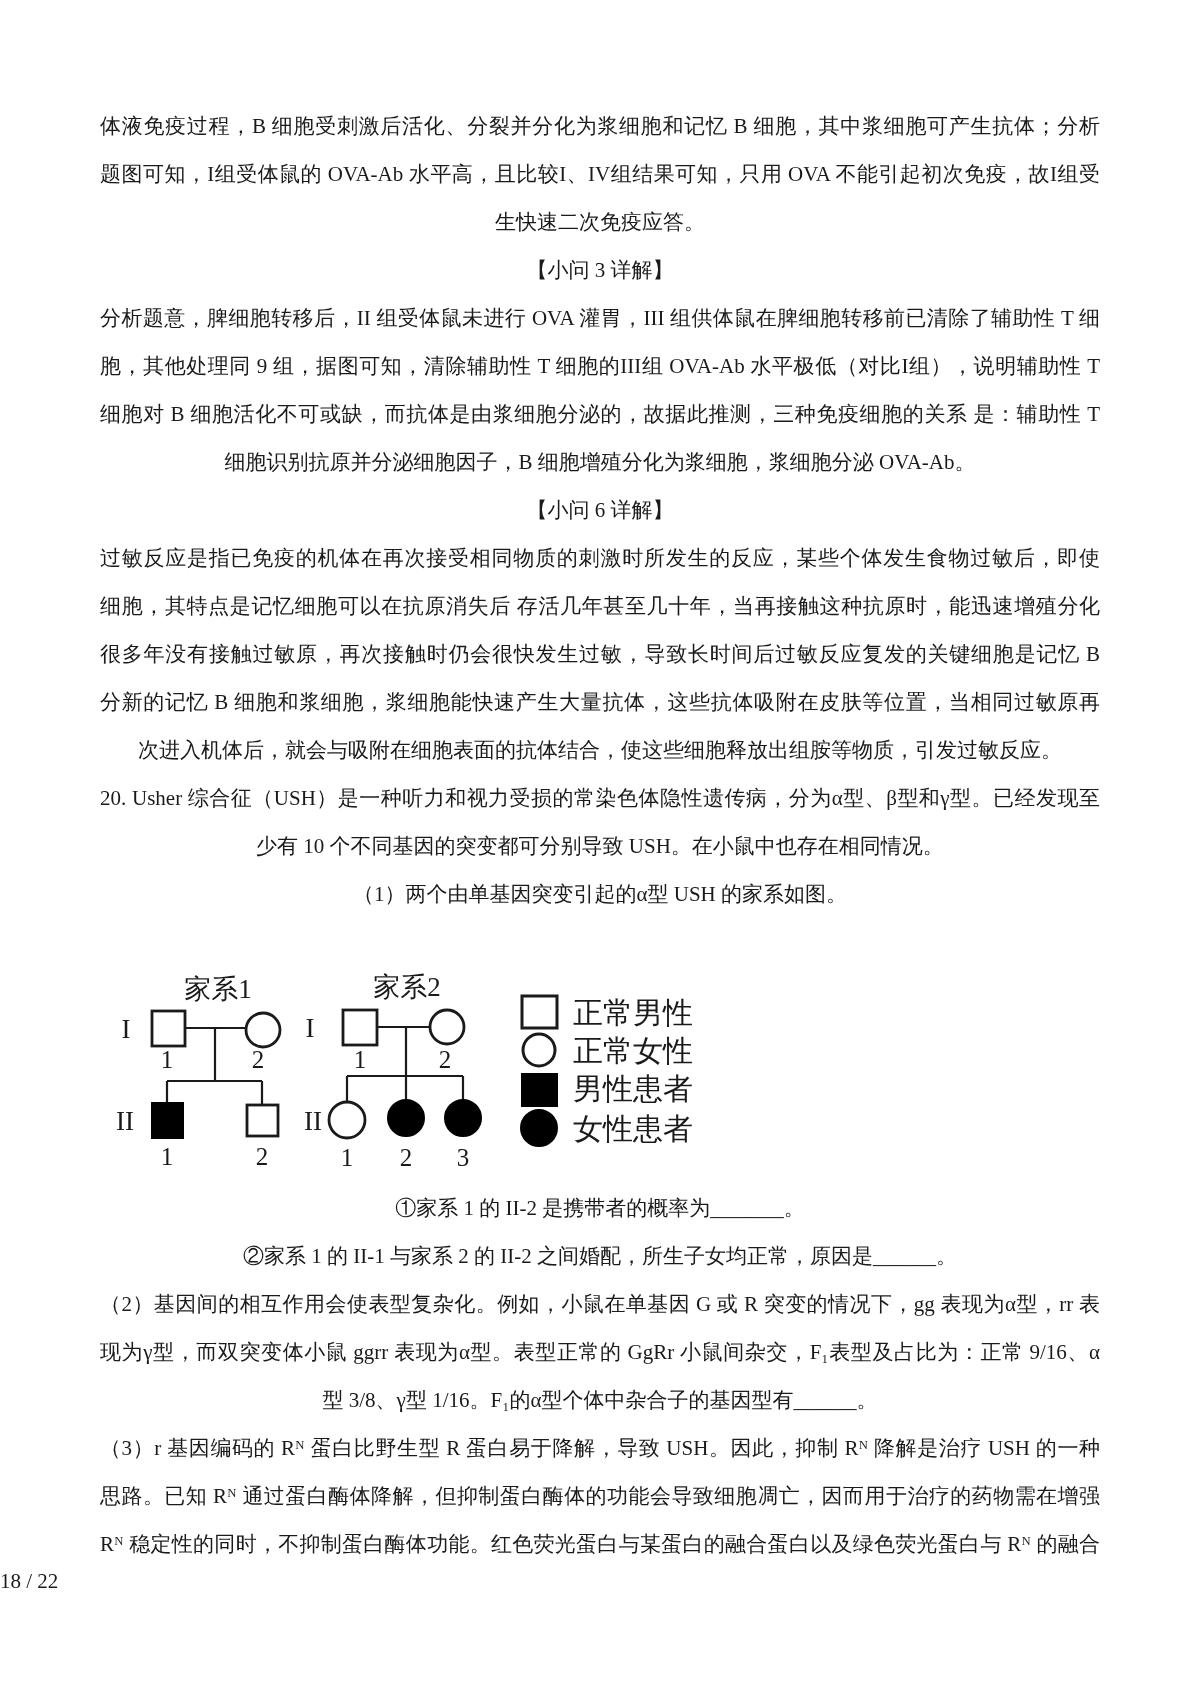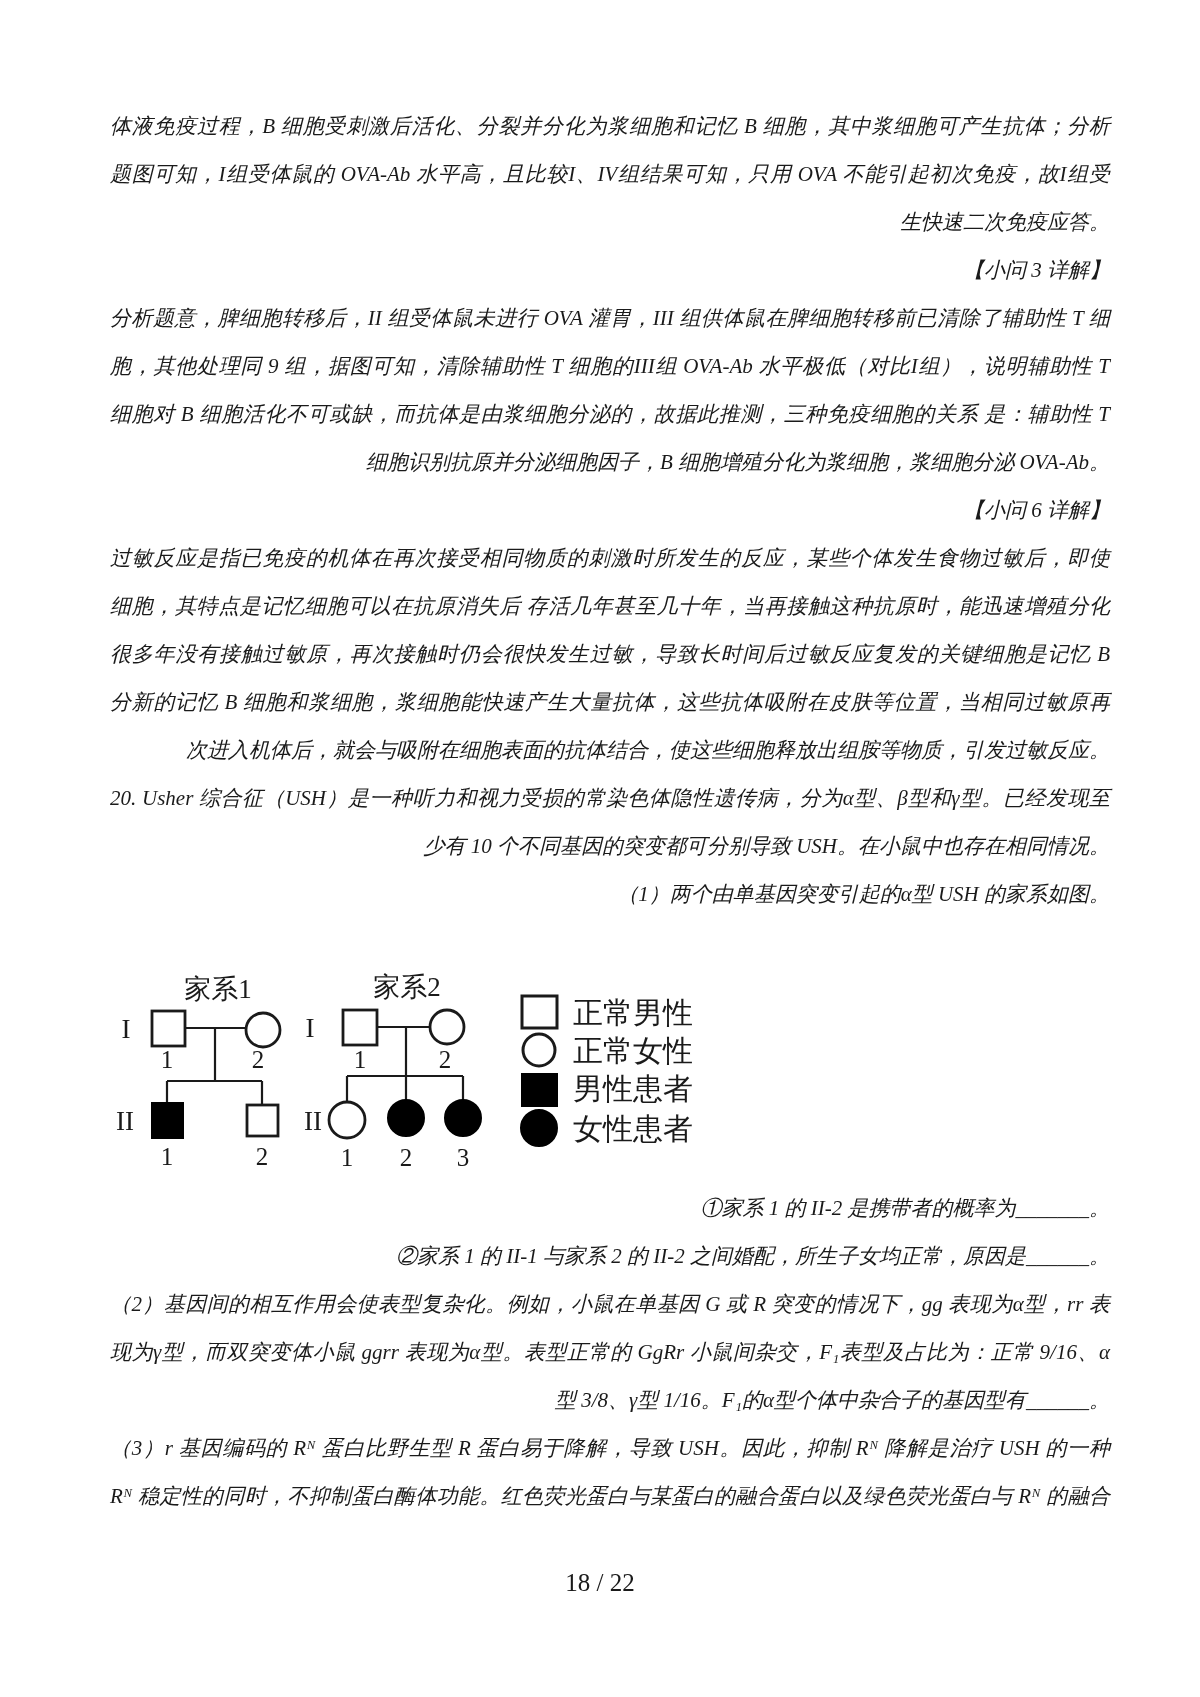--- a/index.html
+++ b/index.html
@@ -1,40 +1,40 @@
 <!DOCTYPE html>
 <html><head>
 <meta charset="utf-8">
 <style>
   html,body{margin:0;padding:0;}
   body{
     width:1200px;height:1697px;position:relative;background:#ffffff;
     font-family:"Liberation Serif","DejaVu Serif",serif;color:#1a1a1a;
     overflow:hidden;
   }
-  .doc-block{position:absolute;left:110px;width:1000px;font-style:italic;}
+  .doc-block{position:absolute;left:100px;width:1000px;}
   #doc-top{top:102px;}
   #doc-bottom{top:1184px;}
   .line{
     height:48px;line-height:48px;font-size:21px;
-    text-align:right;white-space:normal;
+    text-align:center;white-space:normal;
   }
   .j{text-align:justify;text-align-last:justify;}
   #figure{position:absolute;left:95px;top:958px;width:680px;height:240px;}
   #figure svg{display:block;}
   .ped-num{font-size:25px;fill:#1a1a1a;}
   .ped-gen{font-size:27px;fill:#1a1a1a;}
   .ped-title{font-size:27px;fill:#1a1a1a;}
   .legend-label{font-size:30px;fill:#1a1a1a;}
   .shape-open{fill:#ffffff;stroke:#1a1a1a;stroke-width:2.8;}
   .shape-filled{fill:#000000;stroke:#000000;stroke-width:2;}
   .ped-line{stroke:#1a1a1a;stroke-width:2.2;fill:none;}
   #footer{
     position:absolute;left:0;top:1569px;width:1200px;
-    text-align:center;font-size:25px;color:#1a1a1a;
+    font-size:21px;color:#1a1a1a;
   }
 </style>
 </head>
 <body>
 
 <div class="doc-block" id="doc-top">
   <div class="line j">体液免疫过程，B 细胞受刺激后活化、分裂并分化为浆细胞和记忆 B 细胞，其中浆细胞可产生抗体；分析</div>
   <div class="line j">题图可知，I组受体鼠的 OVA-Ab 水平高，且比较I、IV组结果可知，只用 OVA 不能引起初次免疫，故I组受</div>
   <div class="line">生快速二次免疫应答。</div>
   <div class="line">【小问 3 详解】</div>
@@ -97,16 +97,17 @@
   </svg>
 </div>
 
 <div class="doc-block" id="doc-bottom">
   <div class="line">①家系 1 的 II-2 是携带者的概率为_______。</div>
   <div class="line">②家系 1 的 II-1 与家系 2 的 II-2 之间婚配，所生子女均正常，原因是______。</div>
   <div class="line j">（2）基因间的相互作用会使表型复杂化。例如，小鼠在单基因 G 或 R 突变的情况下，gg 表现为α型，rr 表</div>
   <div class="line j">现为γ型，而双突变体小鼠 ggrr 表现为α型。表型正常的 GgRr 小鼠间杂交，F₁表型及占比为：正常 9/16、α</div>
   <div class="line">型 3/8、γ型 1/16。F₁的α型个体中杂合子的基因型有______。</div>
   <div class="line j">（3）r 基因编码的 Rᴺ 蛋白比野生型 R 蛋白易于降解，导致 USH。因此，抑制 Rᴺ 降解是治疗 USH 的一种</div>
+  <div class="line j">思路。已知 Rᴺ 通过蛋白酶体降解，但抑制蛋白酶体的功能会导致细胞凋亡，因而用于治疗的药物需在增强</div>
   <div class="line j">Rᴺ 稳定性的同时，不抑制蛋白酶体功能。红色荧光蛋白与某蛋白的融合蛋白以及绿色荧光蛋白与 Rᴺ 的融合</div>
 </div>
 
 <div id="footer">18 / 22</div>
 
 </body></html>

